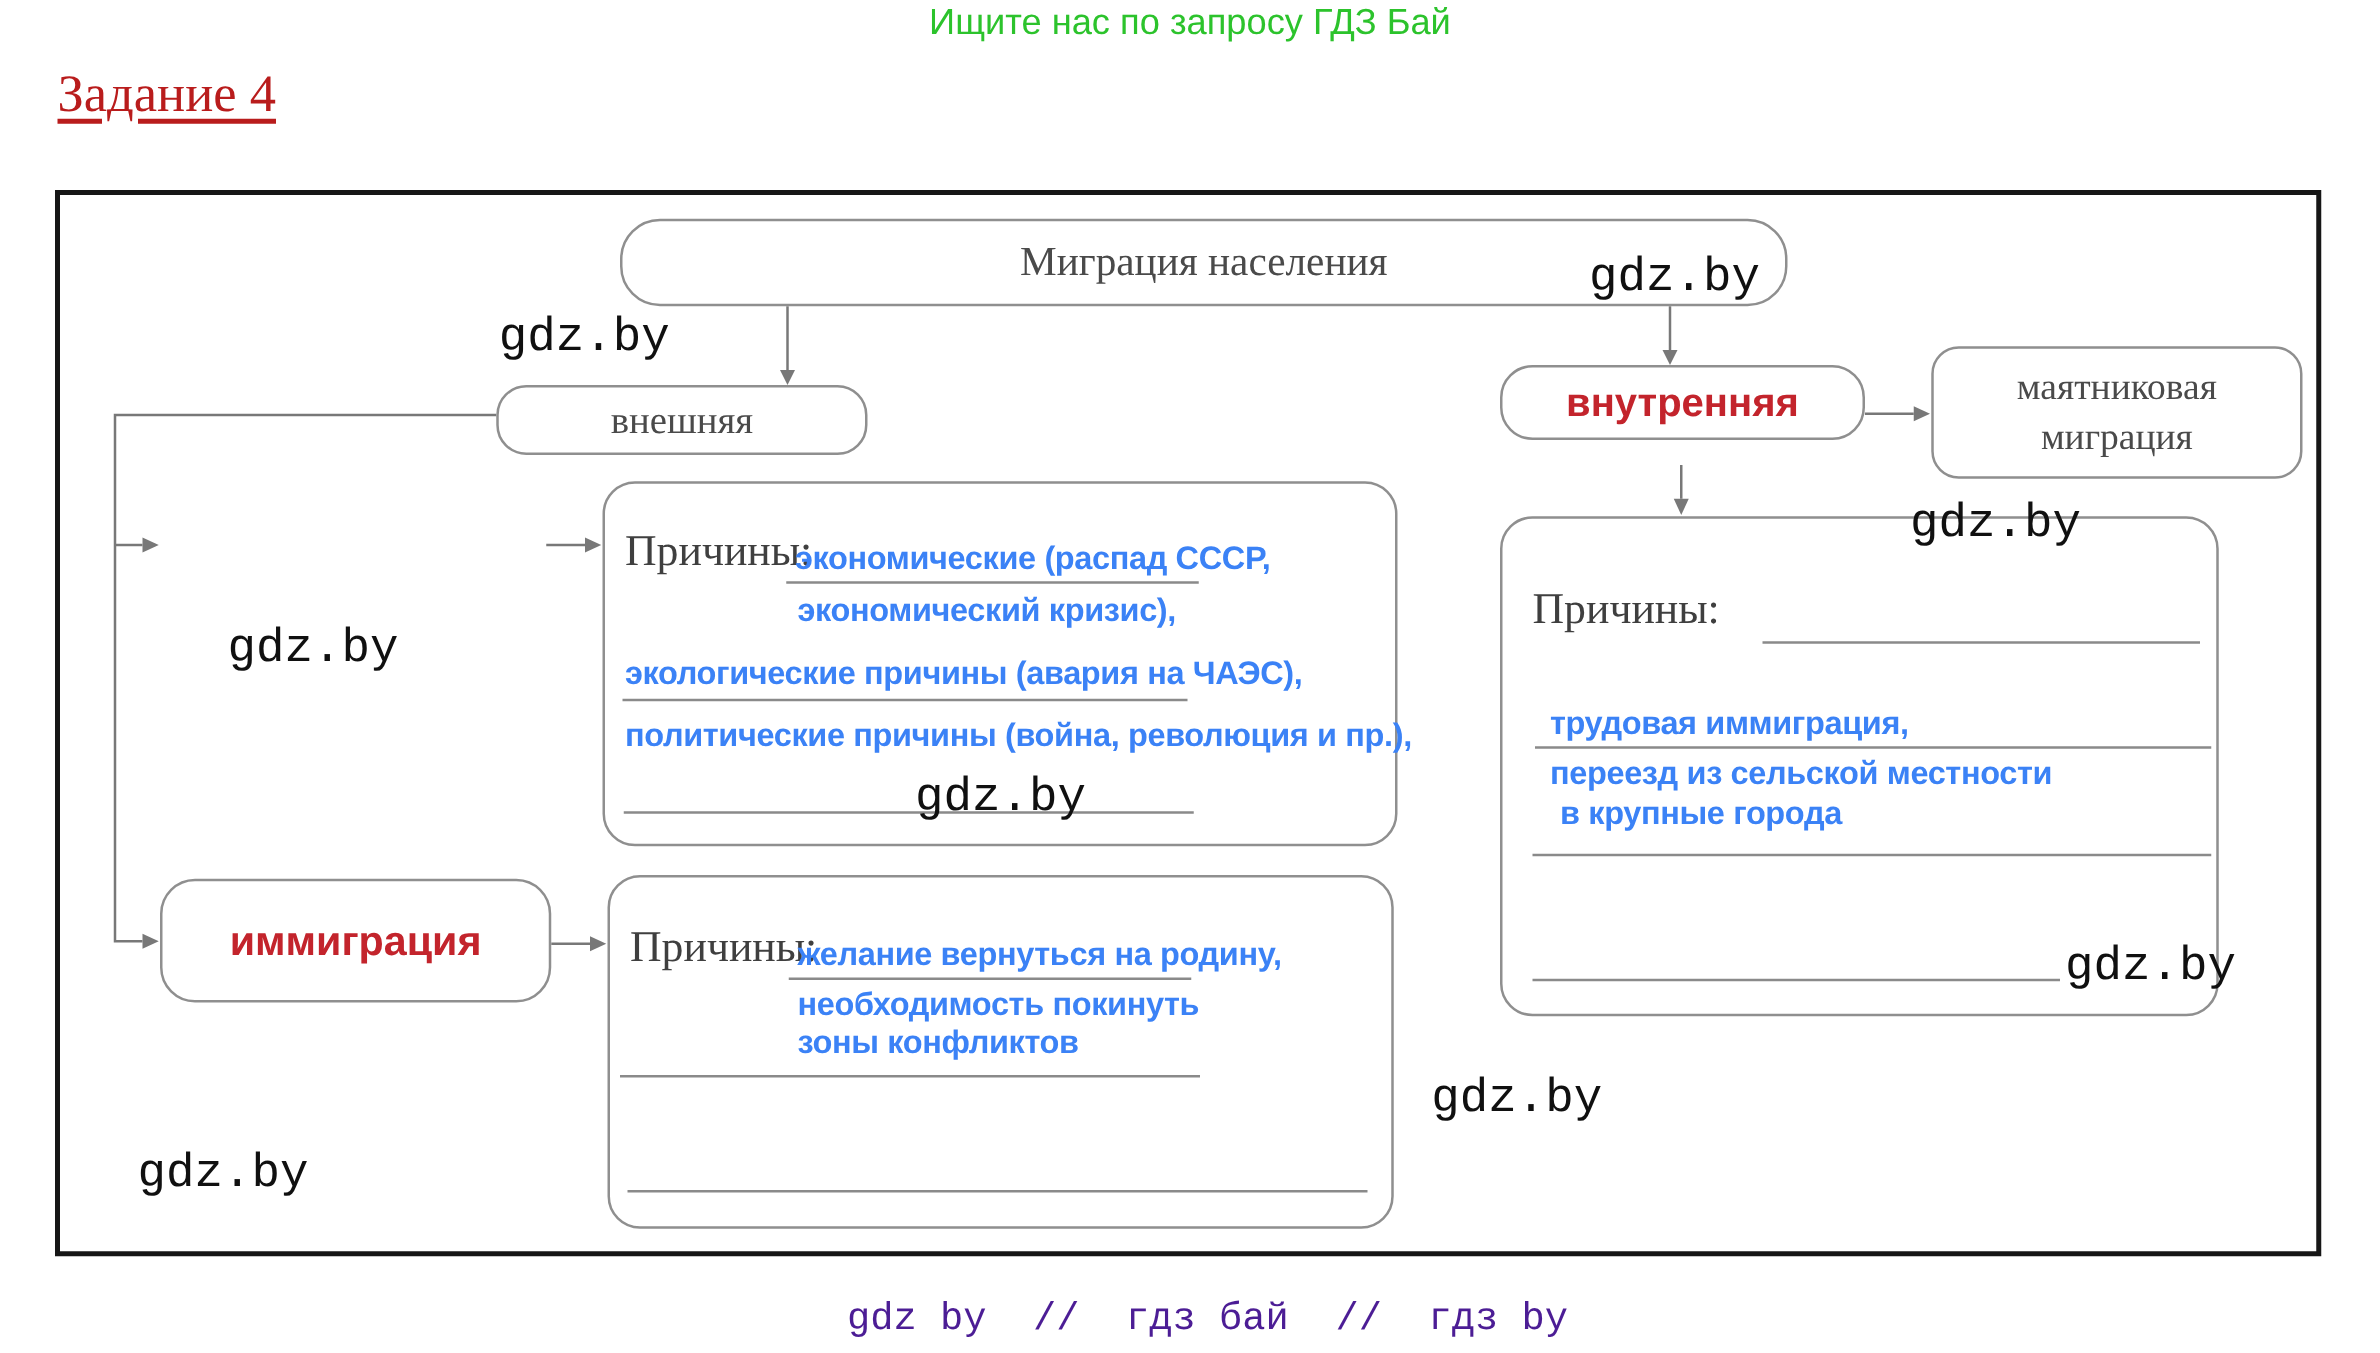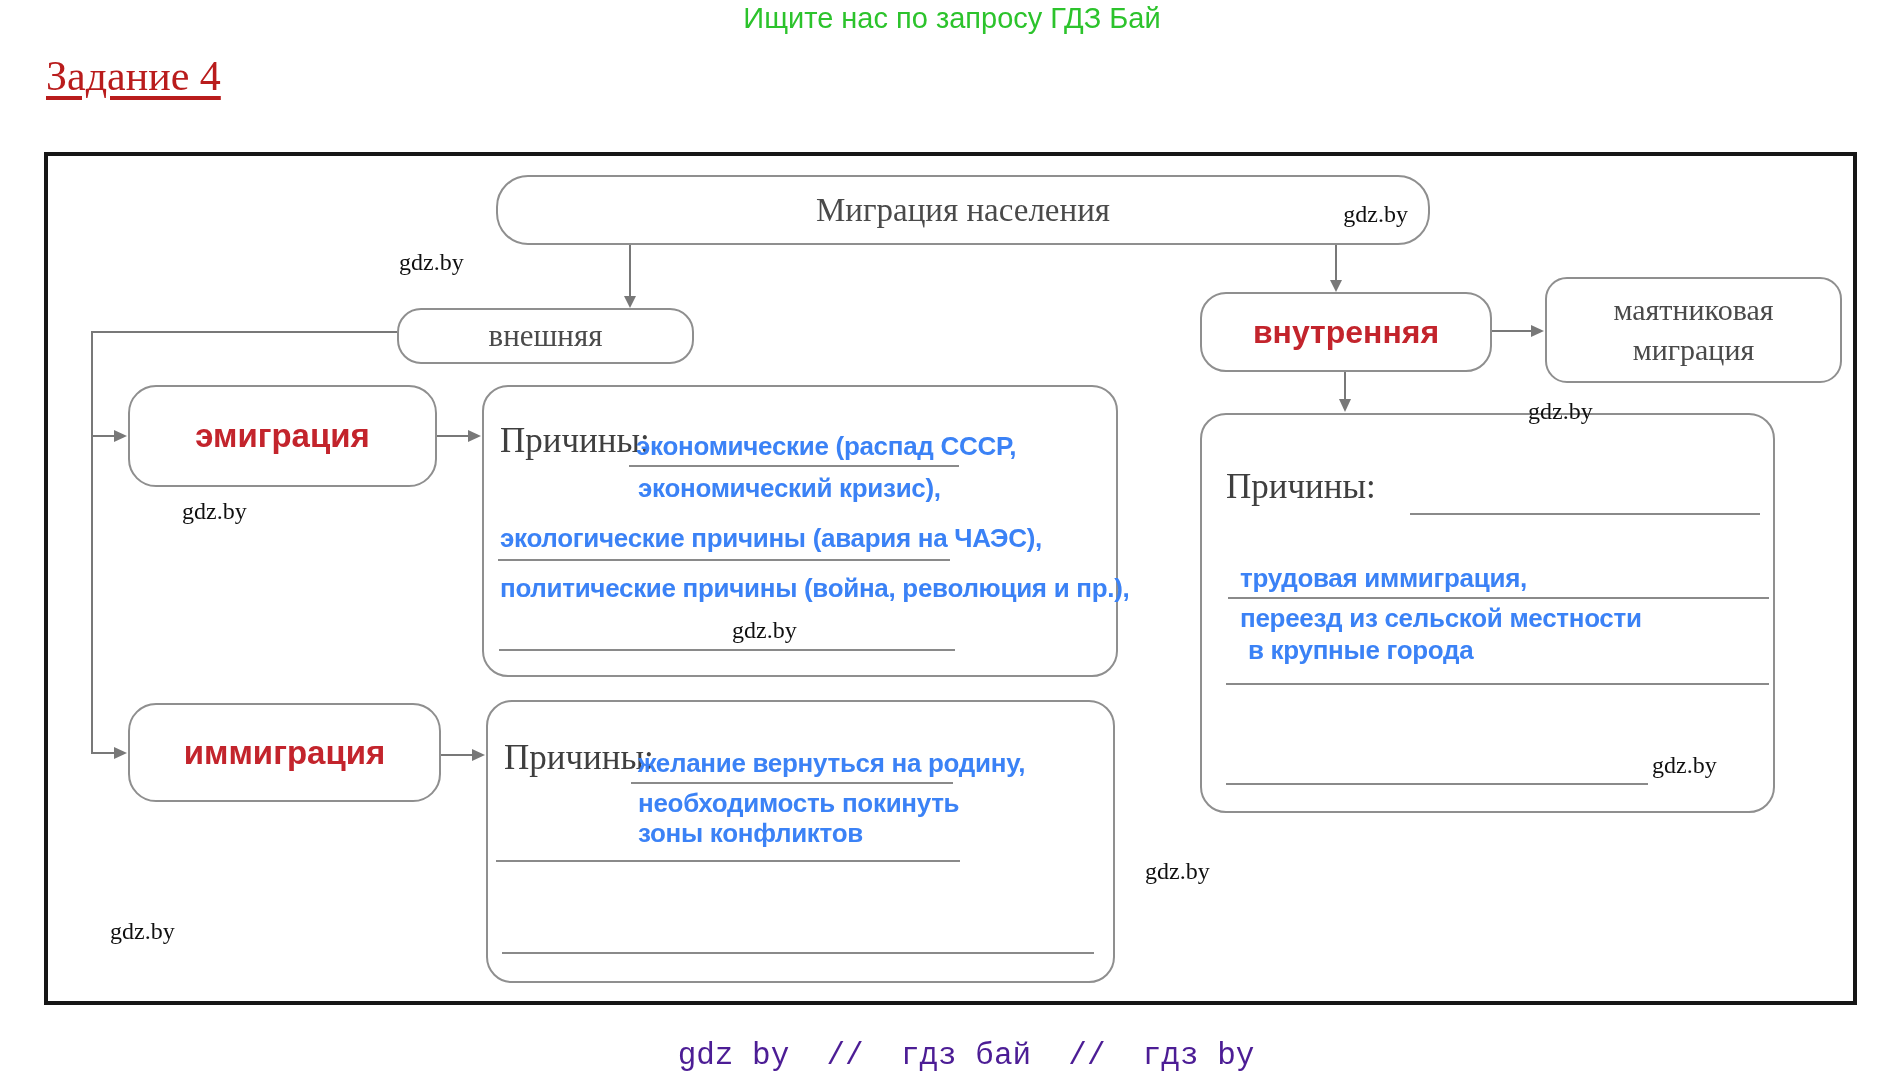--- a/index.html
+++ b/index.html
@@ -20,40 +20,40 @@
     border:4px solid #161616;background:#fff;box-sizing:border-box;
   }
   .node{
     position:absolute;background:#fff;border:2px solid #8f8f8f;box-sizing:border-box;
     display:flex;align-items:center;justify-content:center;text-align:center;
   }
   .serif-label{font-family:"Liberation Serif",serif;color:#4a4a4a;}
   .red-label{font-family:"Liberation Sans",sans-serif;font-weight:bold;color:#c3242c;}
   .root-node{left:496px;top:175px;width:934px;height:70px;border-radius:32px;font-size:33px;}
   .external-node{left:397px;top:308px;width:297px;height:56px;border-radius:24px;font-size:31px;}
-  .internal-node{left:1200px;top:292px;width:292px;height:80px;border-radius:26px;font-size:32px;align-items:center;}
+  .internal-node{left:1200px;top:292px;width:292px;height:60px;border-radius:26px;font-size:32px;align-items:center;}
   .pendulum-node{left:1545px;top:277px;width:297px;height:106px;border-radius:22px;font-size:30px;line-height:40px;}
   .emigration-node{left:128px;top:385px;width:309px;height:102px;border-radius:28px;font-size:33px;}
   .immigration-node{left:128px;top:703px;width:313px;height:99px;border-radius:28px;font-size:33px;}
   .reasons-box{
     position:absolute;background:#fff;border:2px solid #8f8f8f;box-sizing:border-box;border-radius:26px;
   }
   .reasons1{left:482px;top:385px;width:636px;height:292px;}
   .reasons2{left:486px;top:700px;width:629px;height:283px;}
   .reasons3{left:1200px;top:413px;width:575px;height:400px;}
   .reasons-title{
     position:absolute;font-family:"Liberation Serif",serif;font-size:35px;color:#3f3f3f;white-space:nowrap;
   }
   .answer{
     position:absolute;font-family:"Liberation Sans",sans-serif;font-weight:bold;
     font-size:26px;color:#3b82f6;white-space:nowrap;letter-spacing:-0.3px;
   }
   .rule{position:absolute;border-top:2px solid #8a8a8a;height:0;}
   .wm{
-    position:absolute;font-family:Liberation Serif, serif;font-size:24px;color:#101010;white-space:nowrap;
+    position:absolute;font-family:Liberation Mono, monospace;font-size:38px;color:#101010;white-space:nowrap;
   }
   .footer{
     position:absolute;left:14px;top:1038px;width:100%;text-align:center;
     font-size:31px;color:#4c1d95;white-space:pre;font-family:Liberation Mono, monospace;
   }
   svg.connectors{position:absolute;left:0;top:0;pointer-events:none;}
 </style>
 </head>
 <body>
 
@@ -103,23 +103,20 @@
     <span>внутренняя</span>
   </div>
 
   <div class="node pendulum-node serif-label">
     <span>
       <span style="display:block;">маятниковая</span>
       <span style="display:block;">миграция</span>
     </span>
   </div>
 
-  <div class="node emigration-node red-label">
-    <span>эмиграция</span>
-  </div>
 
   <div class="wm" style="left:182px;top:498px;">gdz.by</div>
 
   <div class="node immigration-node red-label">
     <span>иммиграция</span>
   </div>
 
   <div class="reasons-box reasons1">
     <div class="reasons-title" style="left:16px;top:34px;">Причины:</div>
     <div class="answer" style="left:152px;top:44px;">экономические (распад СССР,</div>

